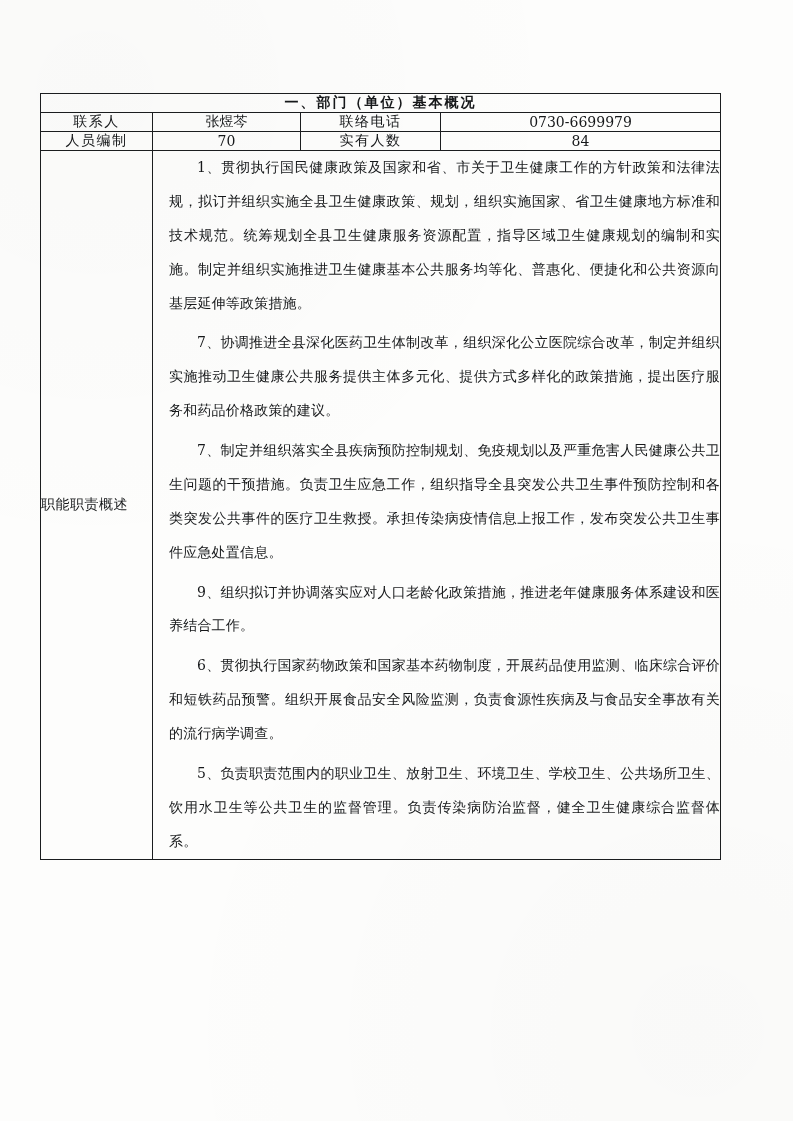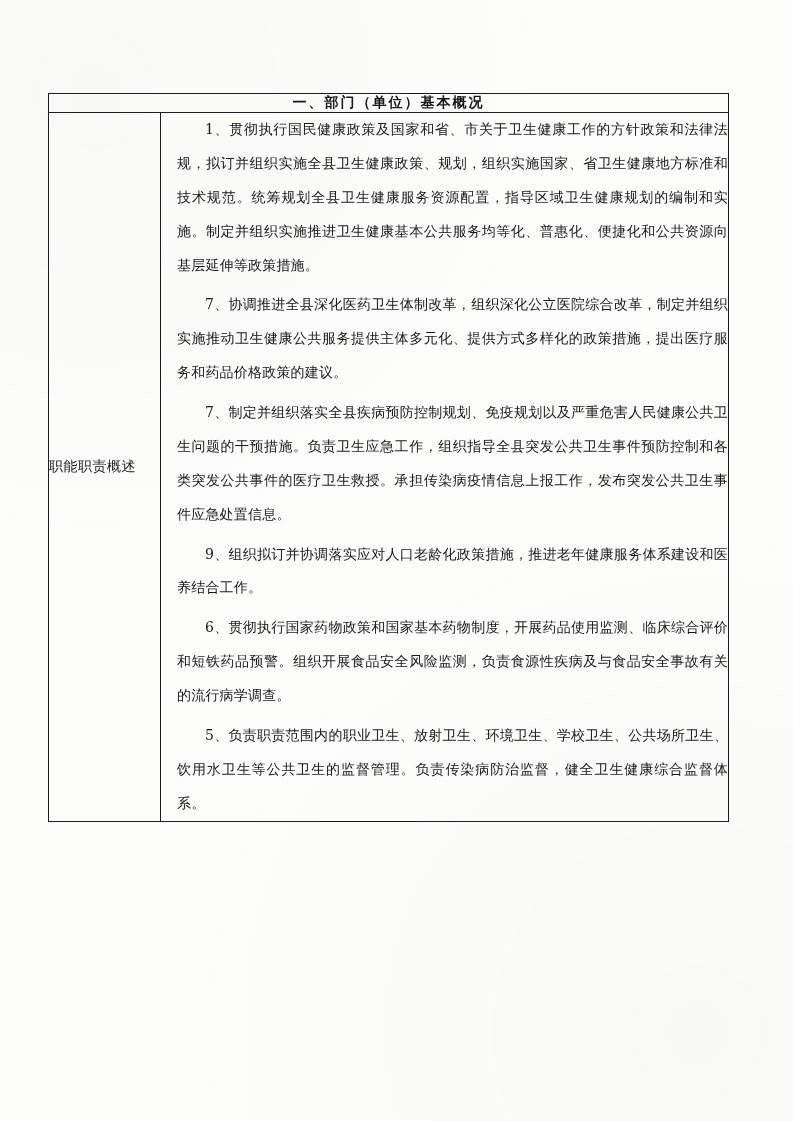--- a/index.html
+++ b/index.html
@@ -26,21 +26,21 @@
   .scan-noise {
     position: absolute;
     inset: 0;
     background:
       radial-gradient(circle at 12% 8%, rgba(0,0,0,0.015), rgba(0,0,0,0) 40%),
       radial-gradient(circle at 88% 92%, rgba(0,0,0,0.015), rgba(0,0,0,0) 45%);
     pointer-events: none;
   }
   .doc-table {
     position: absolute;
-    left: 48px;
+    left: 40px;
     top: 93px;
     width: 680px;
     border-collapse: collapse;
     table-layout: fixed;
     background: transparent;
   }
   .doc-table td {
     border: 1px solid #1b1d1f;
     padding: 0;
     vertical-align: middle;
@@ -109,20 +109,32 @@
       <col style="width:112px">
       <col style="width:148px">
       <col style="width:140px">
       <col style="width:280px">
     </colgroup>
     <tbody>
       <tr>
         <td class="title-cell" colspan="4">一、部门（单位）基本概况</td>
       </tr>
       <tr>
+        <td class="lbl">联系人</td>
+        <td class="val">张煜芩</td>
+        <td class="lbl">联络电话</td>
+        <td class="val-wide">0730-6699979</td>
+      </tr>
+      <tr>
+        <td class="lbl">人员编制</td>
+        <td class="val">70</td>
+        <td class="lbl">实有人数</td>
+        <td class="val-wide">84</td>
+      </tr>
+      <tr>
         <td class="duties-label">职能职责概述</td>
         <td class="duties-body" colspan="3">
           <p>1、贯彻执行国民健康政策及国家和省、市关于卫生健康工作的方针政策和法律法规，拟订并组织实施全县卫生健康政策、规划，组织实施国家、省卫生健康地方标准和技术规范。统筹规划全县卫生健康服务资源配置，指导区域卫生健康规划的编制和实施。制定并组织实施推进卫生健康基本公共服务均等化、普惠化、便捷化和公共资源向基层延伸等政策措施。</p>
           <p>7、协调推进全县深化医药卫生体制改革，组织深化公立医院综合改革，制定并组织实施推动卫生健康公共服务提供主体多元化、提供方式多样化的政策措施，提出医疗服务和药品价格政策的建议。</p>
           <p>7、制定并组织落实全县疾病预防控制规划、免疫规划以及严重危害人民健康公共卫生问题的干预措施。负责卫生应急工作，组织指导全县突发公共卫生事件预防控制和各类突发公共事件的医疗卫生救授。承担传染病疫情信息上报工作，发布突发公共卫生事件应急处置信息。</p>
           <p>9、组织拟订并协调落实应对人口老龄化政策措施，推进老年健康服务体系建设和医养结合工作。</p>
           <p>6、贯彻执行国家药物政策和国家基本药物制度，开展药品使用监测、临床综合评价和短铁药品预警。组织开展食品安全风险监测，负责食源性疾病及与食品安全事故有关的流行病学调查。</p>
           <p>5、负责职责范围内的职业卫生、放射卫生、环境卫生、学校卫生、公共场所卫生、饮用水卫生等公共卫生的监督管理。负责传染病防治监督，健全卫生健康综合监督体系。</p>
         </td>
       </tr>

